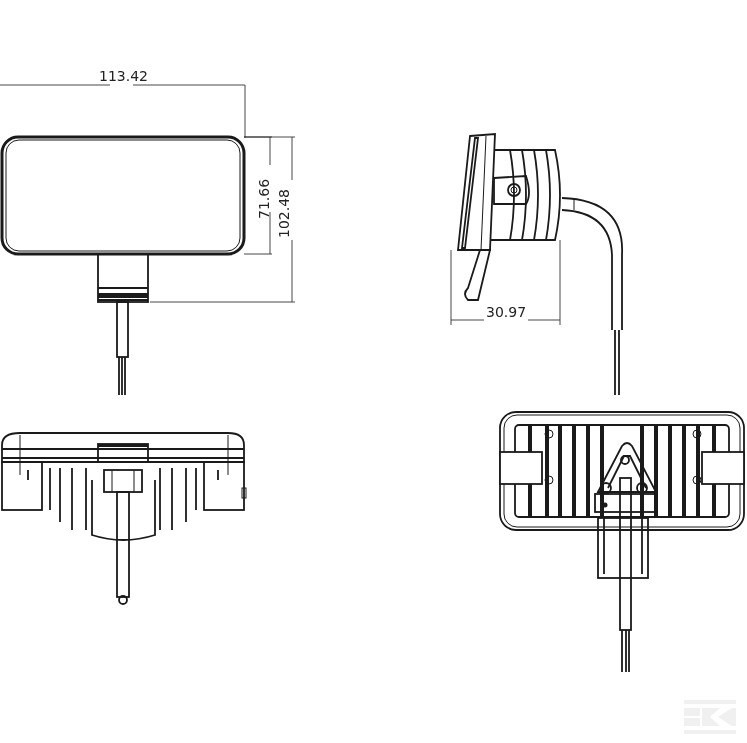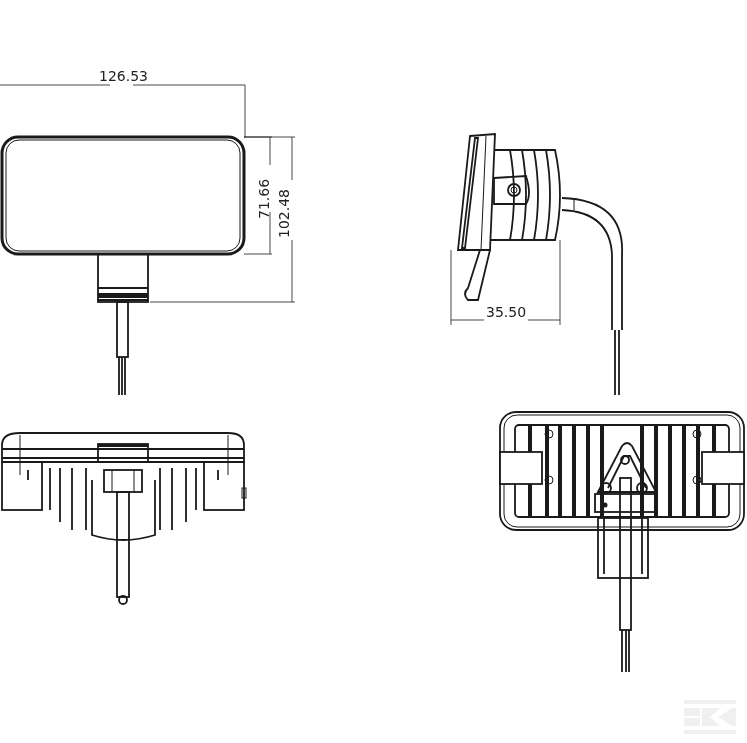--- a/index.html
+++ b/index.html
@@ -157,24 +157,24 @@
     <line class="ln med" x1="604" y1="518" x2="604" y2="574"></line>
     <line class="ln med" x1="642" y1="518" x2="642" y2="574"></line>
 
     <rect class="ln med" x="620" y="478" width="11" height="152" fill="#fff"></rect>
     <line class="ln med" x1="622" y1="630" x2="622" y2="672"></line>
     <line class="ln med" x1="626" y1="630" x2="626" y2="672"></line>
     <line class="ln med" x1="629" y1="630" x2="629" y2="672"></line>
   </g>
 </svg>
 
-<span class="lbl" style="left:99px; top:69px;">126.53</span>
+<span class="lbl" style="left:99px; top:69px;">113.42</span>
 <span class="lbl vert" style="left:257px; top:219px;">71.66</span>
 <span class="lbl vert" style="left:277px; top:238px;">102.48</span>
-<span class="lbl" style="left:486px; top:305px;">35.50</span>
+<span class="lbl" style="left:486px; top:305px;">30.97</span>
 
 <svg class="logo" viewBox="0 0 52 34">
   <rect x="0" y="0" width="52" height="4" fill="#f0f0f0"></rect>
   <rect x="0" y="8" width="16" height="8" fill="#f0f0f0"></rect>
   <rect x="0" y="18" width="16" height="8" fill="#f0f0f0"></rect>
   <path d="M18 8 L36 8 L26 17 L36 26 L18 26 Z" fill="#f0f0f0"></path>
   <path d="M34 17 L48 8 L52 8 L52 26 L48 26 Z" fill="#f0f0f0"></path>
   <rect x="0" y="30" width="52" height="4" fill="#f0f0f0"></rect>
 </svg>
 

